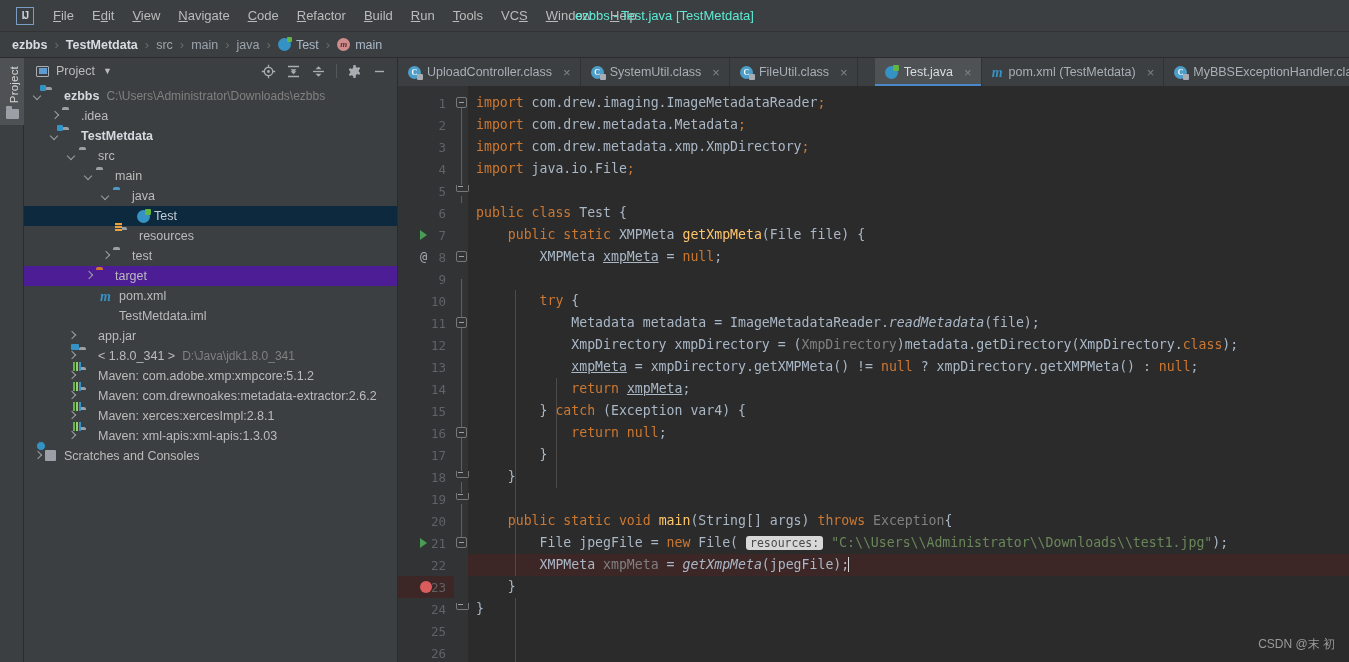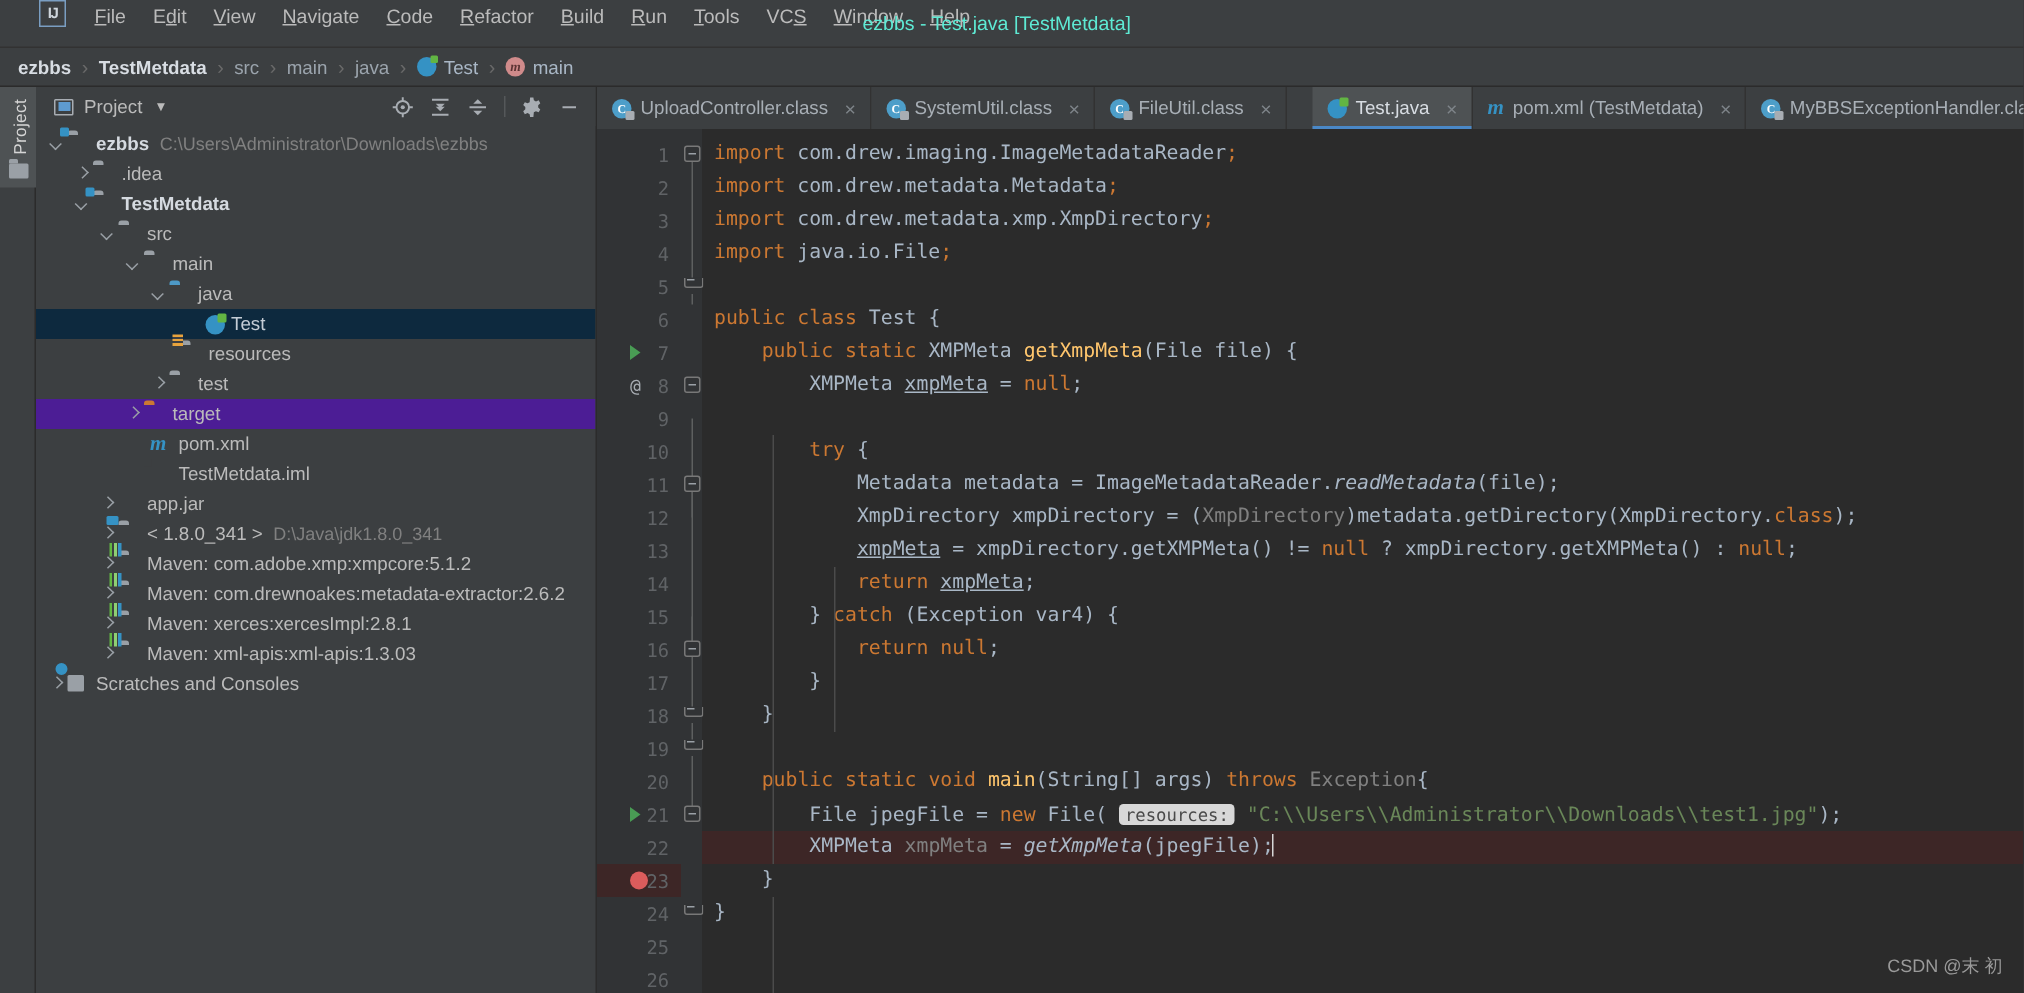--- a/index.html
+++ b/index.html
@@ -7,22 +7,22 @@
     width: 1349px; height: 662px;
     background: #3c3f41;
     font-family: "Liberation Sans", sans-serif;
     overflow: hidden;
     -webkit-font-smoothing: antialiased;
   }
   #app { position: relative; width: 1349px; height: 662px; background: #3c3f41; }
 
   
   .menubar {
-    height: 32px; display: flex; align-items: flex-start;
-    background: #3c3f41; padding-left: 22px;
+    height: 32px; display: flex; align-items: center;
+    background: #3c3f41; padding-left: 12px;
     border-bottom: 1px solid #323232;
     position: relative;
   }
   .ij-logo {
     width: 18px; height: 18px; margin: 0 10px 0 4px;
     border: 1px solid #7a9ec2; color: #cfd6dd;
     font-size: 10px; font-weight: bold;
     display: flex; align-items: center; justify-content: center;
     letter-spacing: -1px;
   }

